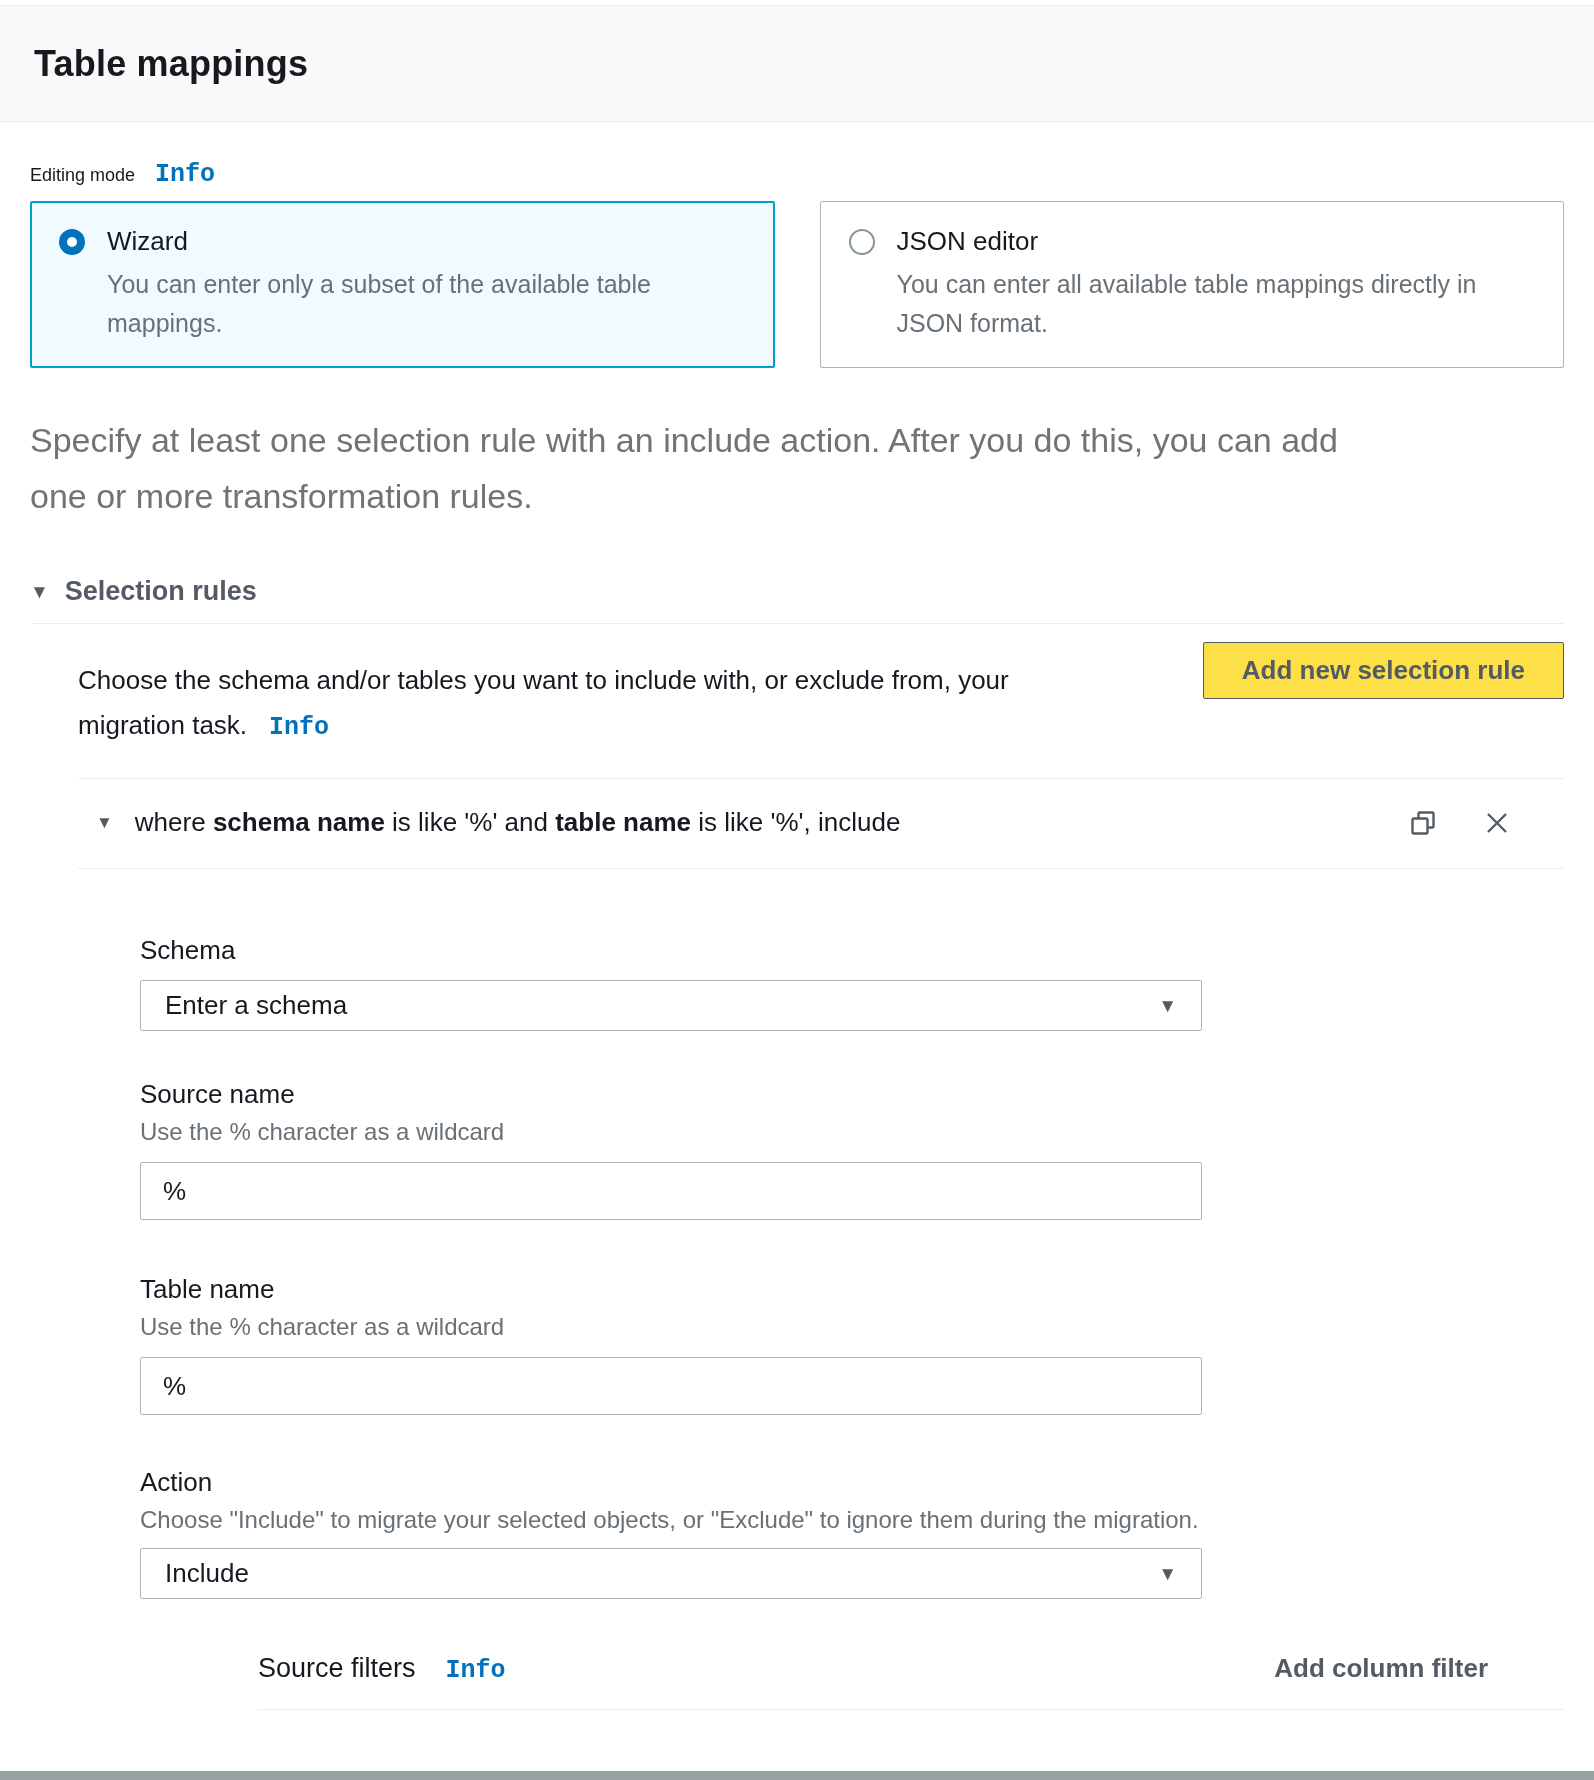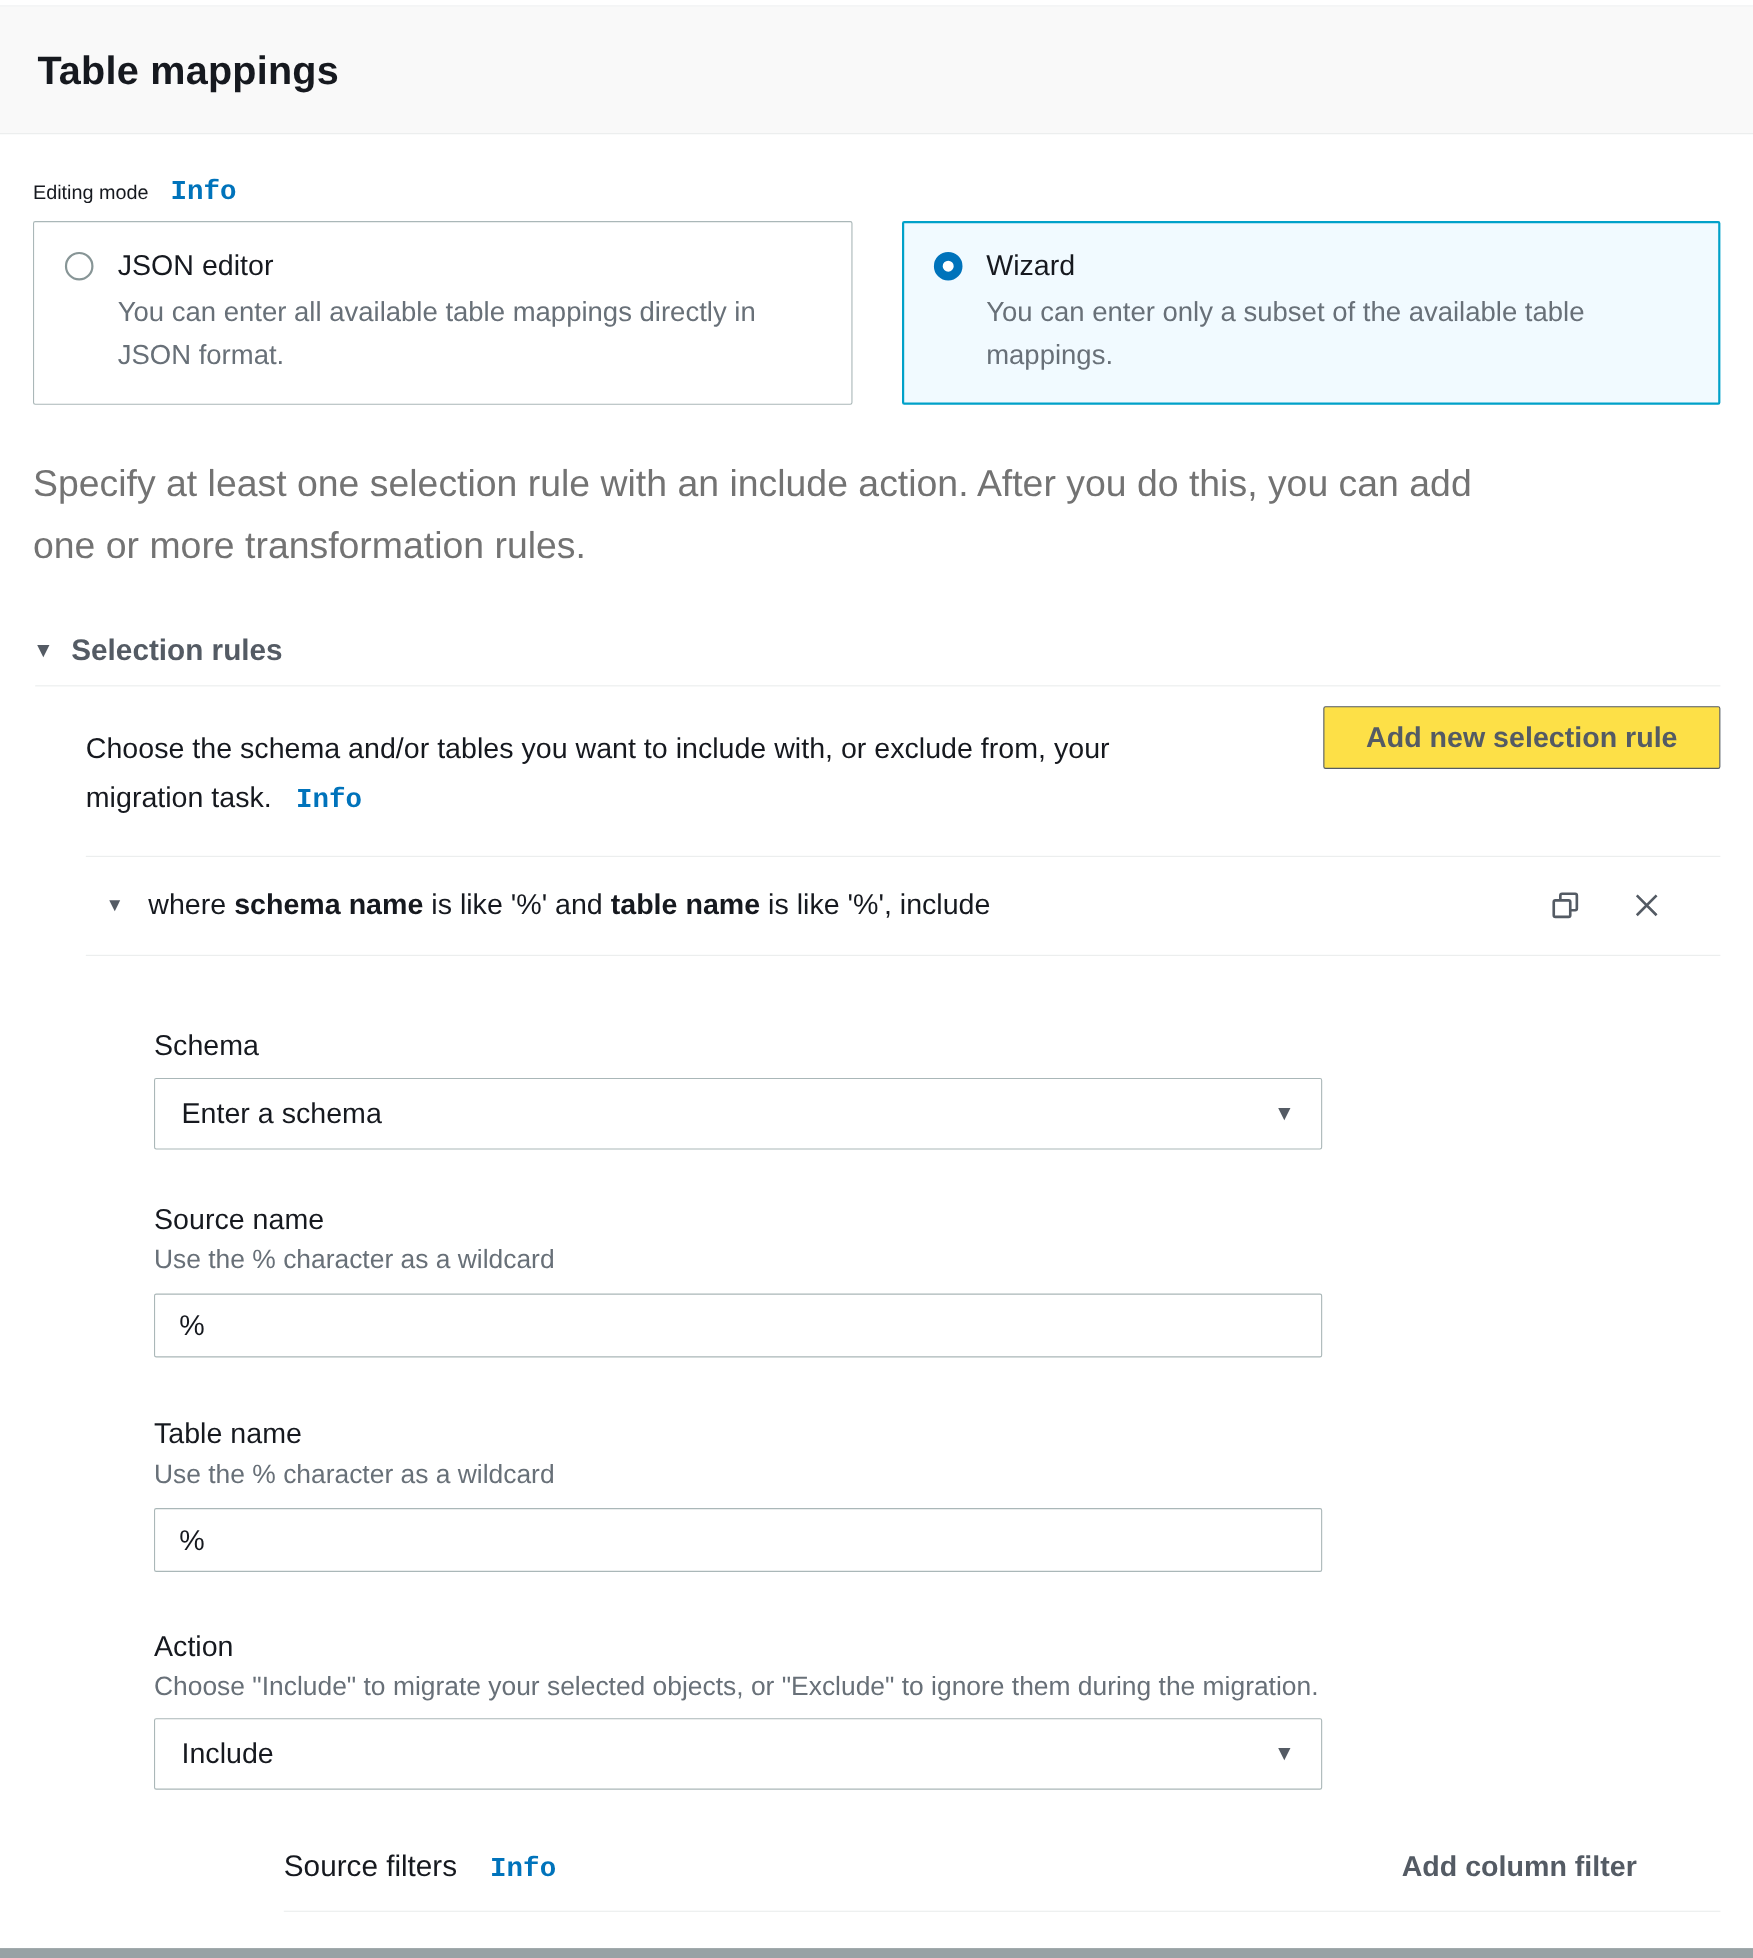--- a/index.html
+++ b/index.html
@@ -64,21 +64,21 @@
   .icon-btn { background:none; border:none; cursor:pointer; padding:0; line-height:0; }
   .div-3 { margin-top:30px; margin-left:48px; }
 
   
   .rule-form { padding-left:110px; }
   .form-group { margin-top:48px; width:1062px; }
   .form-group.first { margin-top:66px; }
   .form-label { font-size:26px; color:#16191f; }
   .form-help { font-size:24px; color:#687078; margin-top:8px; white-space:nowrap; }
   .select-box {
-    margin-top:14px; height:65px; border:1px solid #aab7b8; border-radius:2px; background:#fff;
+    margin-top:14px; height:51px; border:1px solid #aab7b8; border-radius:2px; background:#fff;
     display:flex; align-items:center; padding:0 24px; cursor:pointer;
   }
   .select-value { font-size:26px; color:#16191f; }
   .select-caret { margin-left:auto; color:#545b64; font-size:19px; }
   .text-input {
     margin-top:16px; width:100%; height:58px; border:1px solid #aab7b8; border-radius:2px;
     font-family:inherit; font-size:26px; color:#16191f; padding:0 22px; background:#fff;
   }
 
   
@@ -109,35 +109,35 @@
 </header>
 
 <main class="content">
 
   <div class="field-label-row">
     <span class="label-lg">Editing mode</span>
     <a class="info-link">Info</a>
   </div>
 
   <div class="tiles-row">
+    <div class="tile selected">
+      <div class="tile-inner">
+        <span class="radio on"></span>
+        <div>
+          <div class="tile-title">Wizard</div>
+          <div class="tile-desc">You can enter only a subset of the available table mappings.</div>
+        </div>
+      </div>
+    </div>
     <div class="tile">
       <div class="tile-inner">
         <span class="radio off"></span>
         <div>
           <div class="tile-title">JSON editor</div>
           <div class="tile-desc">You can enter all available table mappings directly in JSON format.</div>
-        </div>
-      </div>
-    </div>
-    <div class="tile selected">
-      <div class="tile-inner">
-        <span class="radio on"></span>
-        <div>
-          <div class="tile-title">Wizard</div>
-          <div class="tile-desc">You can enter only a subset of the available table mappings.</div>
         </div>
       </div>
     </div>
   </div>
 
   <p class="intro">Specify at least one selection rule with an include action. After you do this, you can add one or more transformation rules.</p>
 
   <div class="section-header">
     <span class="tri">▼</span>
     <span class="section-title">Selection rules</span>

